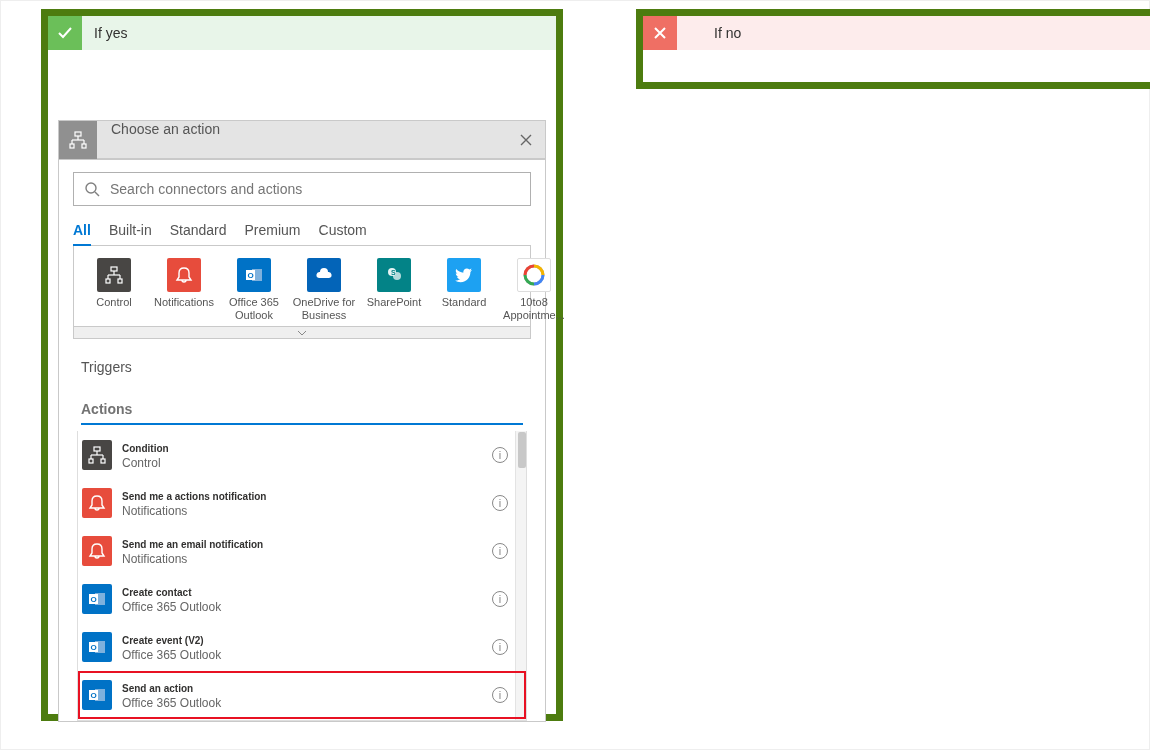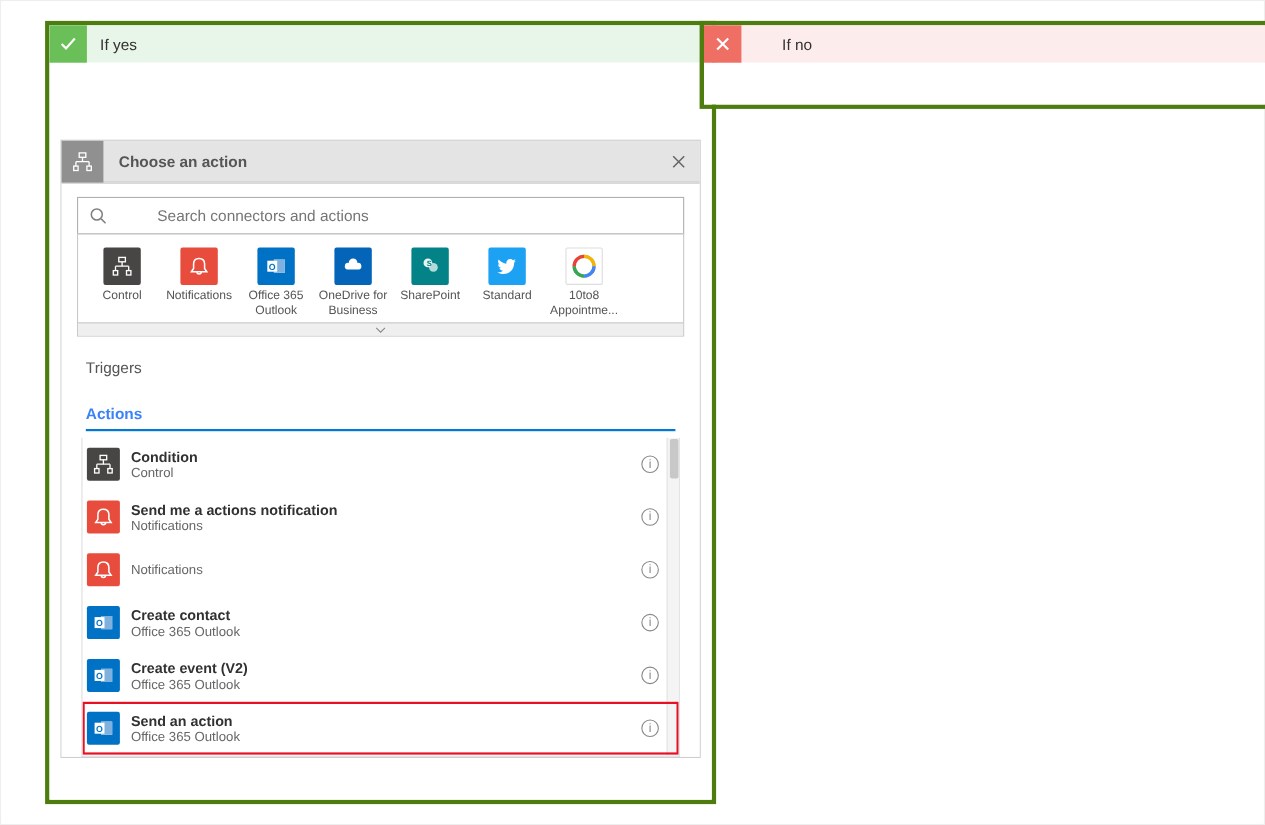--- a/index.html
+++ b/index.html
@@ -16,23 +16,23 @@
   .canvas {
     position: relative;
     width: 1150px;
     height: 750px;
     background: #fff;
     border: 1px solid #eee;
   }
   
   .branch {
     position: absolute;
-    top: 18px;
-    width: 610px;
-    border: 4px solid #4d7c0f;
+    top: 8px;
+    width: 522px;
+    border: 7px solid #4d7c0f;
   }
   .branch.yes { left: 40px; height: 712px; }
   .branch.no  { left: 635px; height: 80px; }
   .branch-header {
     display: flex;
     align-items: center;
     height: 34px;
     font-size: 14px;
     font-weight: 400;
   }
@@ -55,23 +55,21 @@
 
   
   .dialog {
     margin-top: 60px;
     border: 1px solid #c9c9c9;
   }
   .dialog-header {
     background: #e4e4e4;
     border-bottom: 1px solid #c9c9c9;
     display: flex;
-    align-items: center;
     height: 38px;
-    font-weight: bold;
   }
   .dialog-header .icon-tile {
     width: 38px; height: 38px;
     background: #909090;
     display: flex; align-items: center; justify-content: center;
     flex-shrink: 0;
   }
   .dialog-header .title {
     flex: 1;
     padding-left: 14px;
@@ -95,21 +93,20 @@
     height: 34px;
     display: flex;
     align-items: center;
     padding: 0 10px;
     color: #808080;
   }
   .searchbox svg { width: 16px; height: 16px; margin-right: 8px; flex-shrink:0; }
   .searchbox input {
     border: none; outline: none; flex: 1; font-size: 14px; color: #a21caf;
     background: transparent;
-    margin-left: 36px;
   }
   .tabs {
     display: flex;
     gap: 18px;
     margin-top: 10px;
     font-size: 14px;
     color: #555;
   }
   .tab { padding: 6px 0; cursor: pointer; }
   .tab.active { font-weight: 600; color: #0078d4; border-bottom: 2px solid #0078d4; }
@@ -164,21 +161,21 @@
 
   .result-tabs {
     display: flex;
     gap: 20px;
     padding: 20px 8px 0 8px;
     font-size: 14px;
     color: #555;
     flex-direction: column;
   }
   .rtab { padding-bottom: 6px; cursor: pointer; }
-  .rtab.active { font-weight: 600; border-bottom: 2px solid #0078d4; color:#3b82f6; }
+  .rtab.active { font-weight: 600; border-bottom: 2px solid #0078d4; color:#737373; }
 
   .action-list {
     position: relative;
     margin: 6px 4px 0 4px;
     border: 1px solid #dedede;
     border-top: none;
     height: 290px;
     overflow: hidden;
   }
   .scrollbar-track {
@@ -201,21 +198,21 @@
   }
   .action {
     display: flex;
     align-items: center;
     height: 48px;
     padding: 0 18px 0 4px;
     cursor: pointer;
   }
   .action .tile { width: 30px; height: 30px; margin-right: 10px; }
   .action-text { flex: 1; }
-  .action-title { font-size: 13px; font-weight: 600; color: #323130; line-height:15px;}
+  .action-title { font-size: 10px; font-weight: 600; color: #323130; line-height:15px;}
   .action-sub   { font-size: 12px; color: #666; line-height:14px;}
   .info {
     width: 16px; height: 16px; border-radius: 50%;
     border: 1px solid #888;
     font-size: 11px; line-height: 14px; text-align: center;
     color: #888;
   }
   .action.highlight {
     outline: 2px solid #e81123;
     outline-offset: -2px;
@@ -263,20 +260,27 @@
 
         <div class="dialog-body">
           <div class="searchbox">
             <svg viewBox="0 0 16 16">
                 <circle cx="7" cy="7" r="5" fill="none" stroke="#808080" stroke-width="1.4"></circle>
                 <line x1="11" y1="11" x2="15" y2="15" stroke="#808080" stroke-width="1.4"></line>
               </svg>
             <input type="text" placeholder="Search connectors and actions" style="">
           </div>
 
+          <div class="tabs" id="cat-tabs">
+              <div class="tab active">All</div>
+              <div class="tab">Built-in</div>
+              <div class="tab">Standard</div>
+              <div class="tab">Premium</div>
+              <div class="tab">Custom</div>
+            </div>
 
           <div class="connectors">
             <div class="conn-row" id="conn-row">
                 <div class="conn">
                   <div class="tile control">
                     <svg width="20" height="20" viewBox="0 0 20 20">
                       <rect x="7" y="2" width="6" height="4" fill="none" stroke="#fff" stroke-width="1.2"></rect>
                       <line x1="10" y1="6" x2="10" y2="10" stroke="#fff" stroke-width="1.2"></line>
                       <line x1="4" y1="10" x2="16" y2="10" stroke="#fff" stroke-width="1.2"></line>
                       <line x1="4" y1="10" x2="4" y2="14" stroke="#fff" stroke-width="1.2"></line>
@@ -394,20 +398,21 @@
                 <div class="info">i</div>
               </div>
               <div class="action">
                 <div class="tile notif">
                   <svg width="18" height="18" viewBox="0 0 18 18">
                     <path d="M9 2 C6 2 4 4 4 7 L4 11 L2 14 L16 14 L14 11 L14 7 C14 4 12 2 9 2 Z" fill="none" stroke="#fff" stroke-width="1.4"></path>
                     <path d="M7 14 A2 2 0 0 0 11 14" fill="none" stroke="#fff" stroke-width="1.4"></path>
                   </svg>
                 </div>
                 <div class="action-text">
+                  <div class="action-title">Send me an email notification</div>
                   <div class="action-sub">Notifications</div>
                 </div>
                 <div class="info">i</div>
               </div>
               <div class="action">
                 <div class="tile outlook">
                   <svg width="20" height="20" viewBox="0 0 20 20">
                     <rect x="8" y="4" width="10" height="12" fill="#fff"></rect>
                     <rect x="8" y="4" width="10" height="12" fill="#7eb1dd"></rect>
                     <rect x="2" y="5" width="9" height="10" fill="#fff"></rect>

